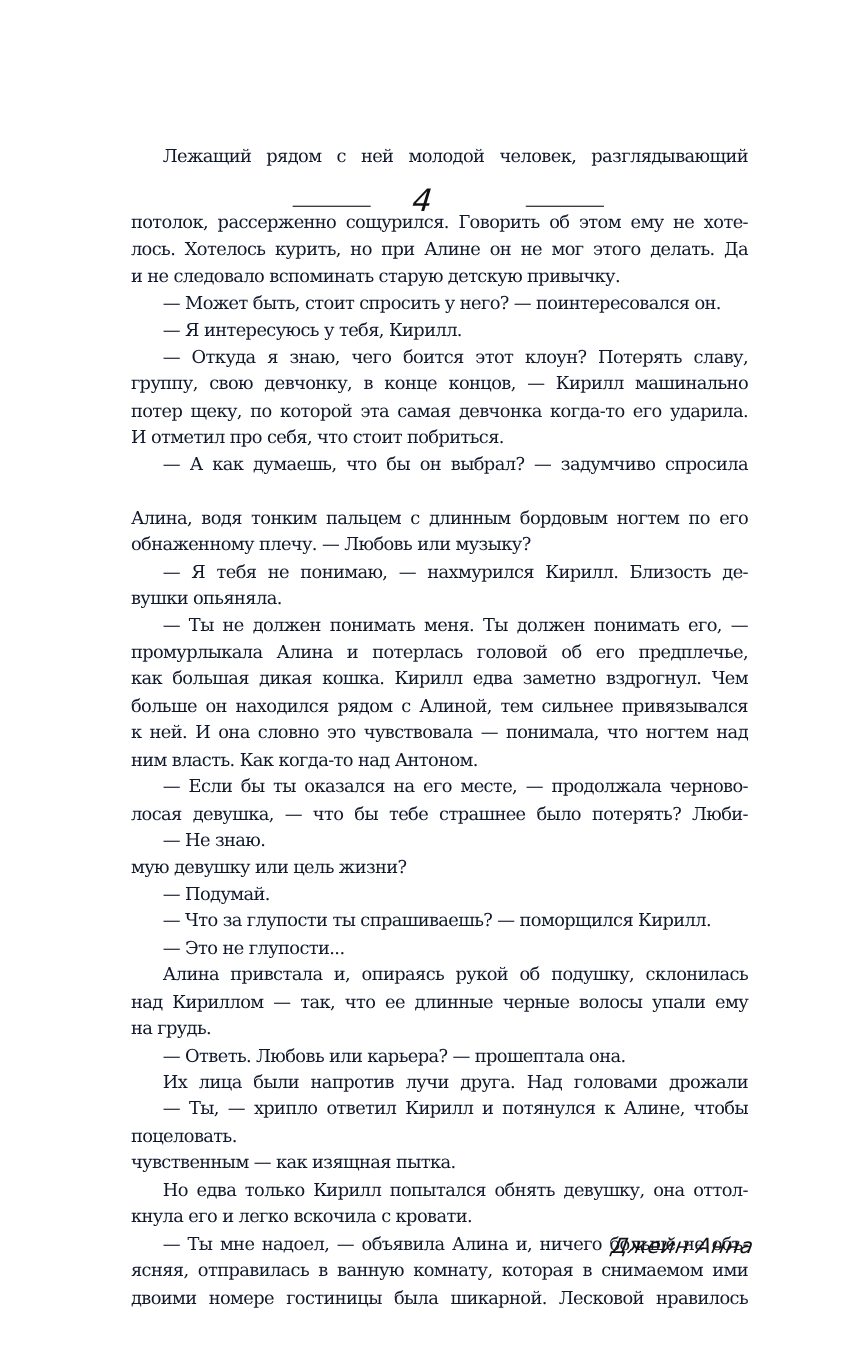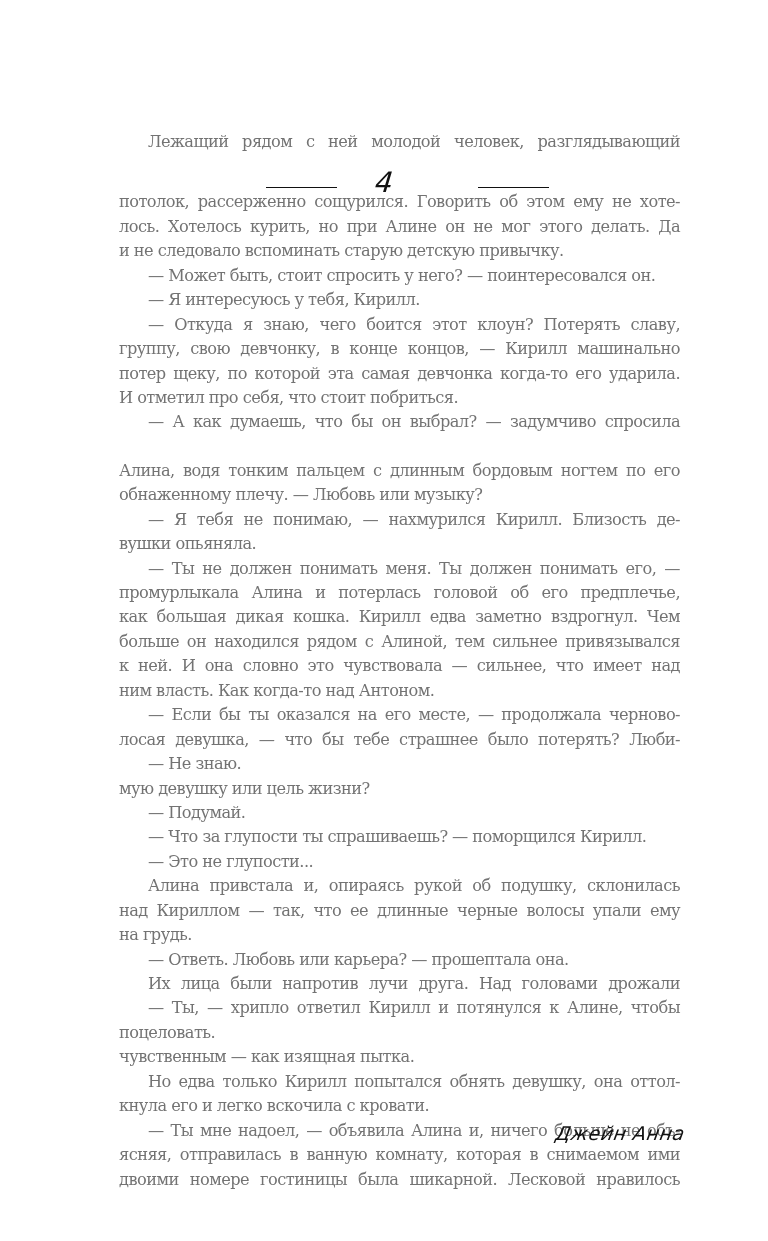--- a/index.html
+++ b/index.html
@@ -9,21 +9,21 @@
     .rule { position: absolute; top: 103px; height: 1px; background: #111; width: 71px; }
     .rule.left { left: 266px; }
     .rule.right { left: 478px; }
     .page-number {
       position: absolute; top: 83px; left: 384px; transform: translateX(-50%);
       font-family: "DejaVu Sans", sans-serif; font-size: 28px; font-style: italic;
       color: #111; line-height: 32px; transform: translateX(-50%) skewX(-6deg);
     }
     .body-text {
       position: absolute; top: 130px; left: 119px; width: 561px;
-      font-family: "DejaVu Serif", serif; font-size: 16.2px; color: #737373;
+      font-family: "DejaVu Serif", serif; font-size: 16.2px; color: #0f172a;
       letter-spacing: -0.55px;
     }
     .line {
       height: 24.45px; line-height: 24.45px; white-space: nowrap;
       text-align: justify; text-align-last: justify; overflow: visible;
     }
     .line.last { text-align-last: left; }
     .line.indent { padding-left: 29px; }
     .signature {
       position: absolute; top: 1122px; left: 556px;
@@ -54,21 +54,21 @@
       <div class="line last">И отметил про себя, что стоит побриться.</div>
       <div class="line indent" style="white-space: normal; text-align: justify; text-align-last: justify;">— А как думаешь, что бы он выбрал? — задумчиво спросила</div>
       <div class="line" style="white-space: normal; text-align: justify; text-align-last: justify; margin-top: 24px;">Алина, водя тонким пальцем с длинным бордовым ногтем по его</div>
       <div class="line last">обнаженному плечу. — Любовь или музыку?</div>
       <div class="line indent" style="white-space: normal; text-align: justify; text-align-last: justify;">— Я тебя не понимаю, — нахмурился Кирилл. Близость де-</div>
       <div class="line last">вушки опьяняла.</div>
       <div class="line indent" style="white-space: normal; text-align: justify; text-align-last: justify;">— Ты не должен понимать меня. Ты должен понимать его, —</div>
       <div class="line" style="white-space: normal; text-align: justify; text-align-last: justify;">промурлыкала Алина и потерлась головой об его предплечье,</div>
       <div class="line" style="white-space: normal; text-align: justify; text-align-last: justify;">как большая дикая кошка. Кирилл едва заметно вздрогнул. Чем</div>
       <div class="line" style="white-space: normal; text-align: justify; text-align-last: justify;">больше он находился рядом с Алиной, тем сильнее привязывался</div>
-      <div class="line" style="white-space: normal; text-align: justify; text-align-last: justify;">к ней. И она словно это чувствовала — сильнее, что имеет над</div>
+      <div class="line" style="white-space: normal; text-align: justify; text-align-last: justify;">к ней. И она словно это чувствовала — понимала, что ногтем над</div>
       <div class="line last">ним власть. Как когда-то над Антоном.</div>
       <div class="line indent" style="white-space: normal; text-align: justify; text-align-last: justify;">— Если бы ты оказался на его месте, — продолжала черново-</div>
       <div class="line" style="white-space: normal; text-align: justify; text-align-last: justify;">лосая девушка, — что бы тебе страшнее было потерять? Люби-</div>
       <div class="line indent last">— Не знаю.</div>
       <div class="line last">мую девушку или цель жизни?</div>
       <div class="line indent last">— Подумай.</div>
       <div class="line indent last">— Что за глупости ты спрашиваешь? — поморщился Кирилл.</div>
       <div class="line indent last">— Это не глупости...</div>
       <div class="line indent" style="white-space: normal; text-align: justify; text-align-last: justify;">Алина привстала и, опираясь рукой об подушку, склонилась</div>
       <div class="line" style="white-space: normal; text-align: justify; text-align-last: justify;">над Кириллом — так, что ее длинные черные волосы упали ему</div>

